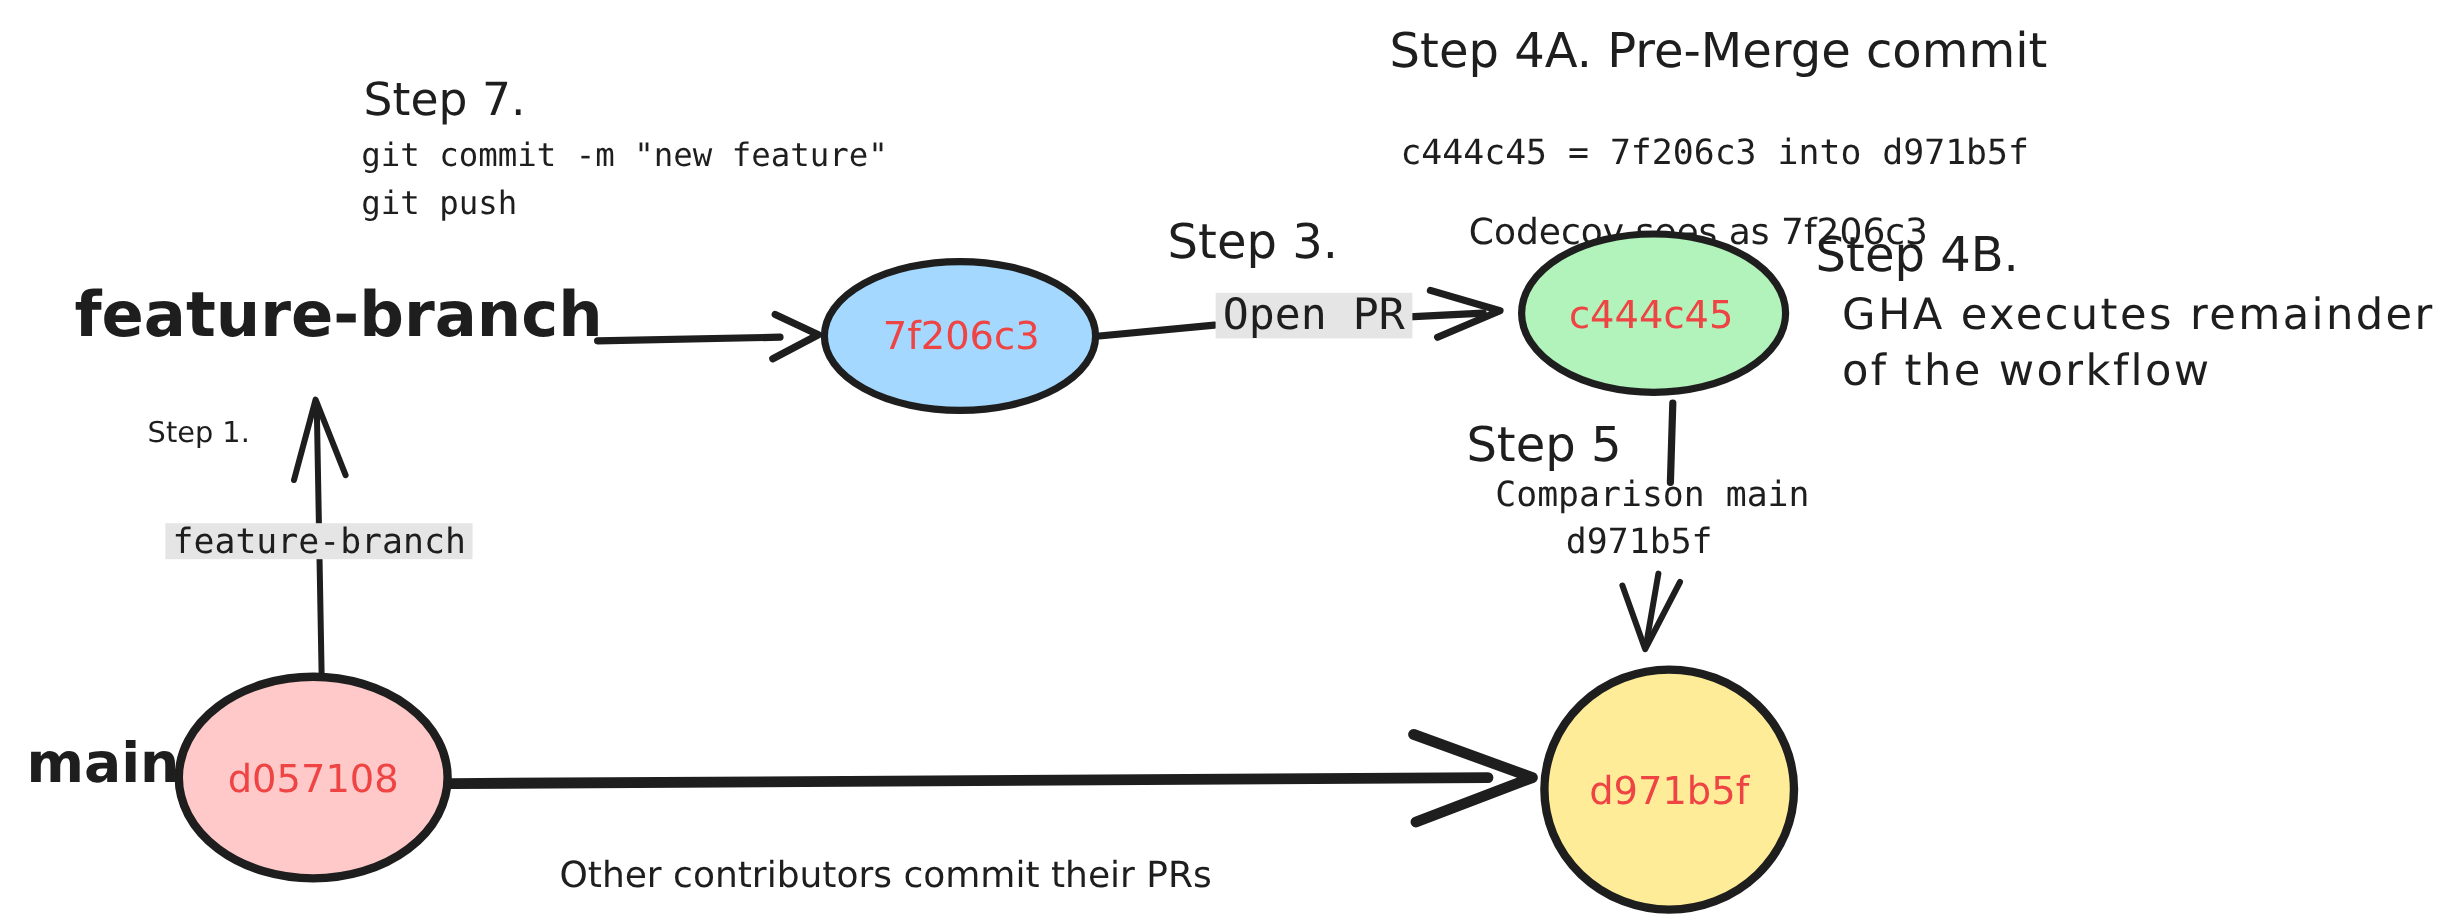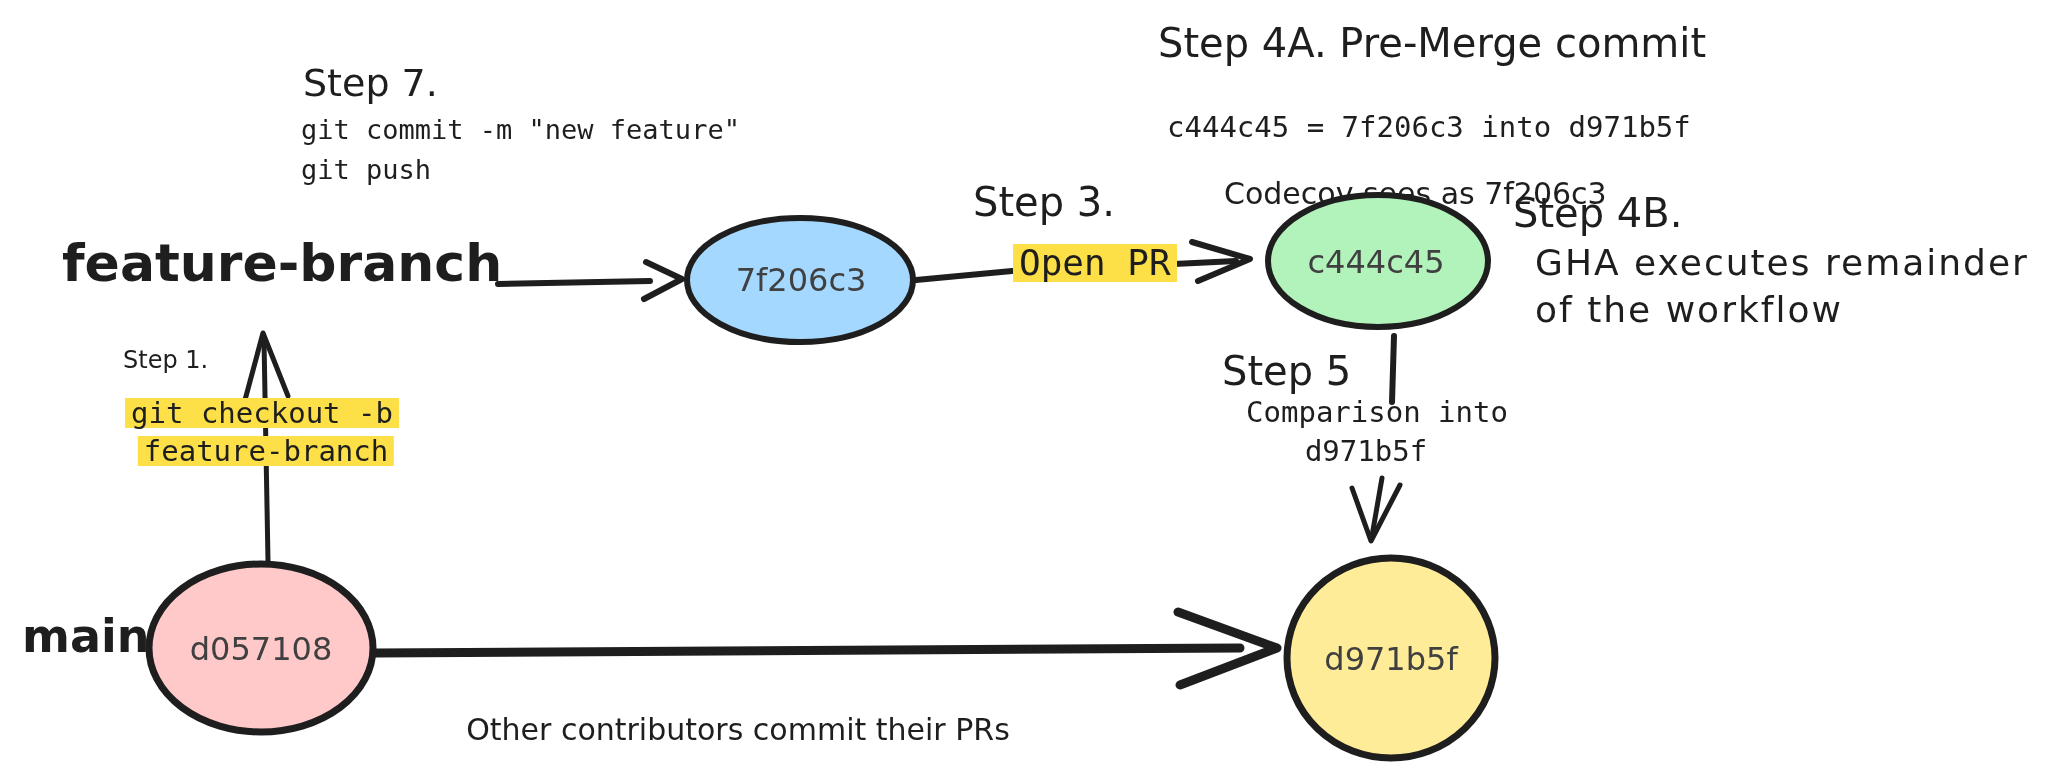--- a/index.html
+++ b/index.html
@@ -10,25 +10,25 @@
     overflow:hidden;
     font-family:"DejaVu Sans",sans-serif;
     color:#1e1e1e;
   }
   .txt{position:absolute;white-space:pre;line-height:1.05;color:#1e1e1e;}
   .hand{font-family:"DejaVu Sans",sans-serif;}
   .mono{font-family:"DejaVu Sans Mono",monospace;}
   .italic{}
   .bold{font-weight:bold;}
   .cx{transform:translateX(-50%);}
-  .whitebg{background:#fde047;padding:0 6px;z-index:3;}
+  .whitebg{background:#e5e5e5;padding:0 6px;z-index:3;}
   .node-label{
     position:absolute;transform:translate(-50%,-50%);
     font-family:"DejaVu Sans",sans-serif;font-size:32px;
-    color:#404040;z-index:2;white-space:pre;
+    color:#ef4444;z-index:2;white-space:pre;
   }
   svg.layer{position:absolute;left:0;top:0;z-index:1;}
   .ink{stroke:#1e1e1e;fill:none;stroke-linecap:round;stroke-linejoin:round;}
   .node{stroke:#1e1e1e;}
 </style>
 </head>
 <body>
 
 <div id="stage">
 
@@ -74,22 +74,21 @@
   <div class="txt hand" style="left:1224px;top:178px;font-size:30px;">Codecov sees as 7f206c3</div>
 
   <div class="txt hand" style="left:973px;top:181px;font-size:40px;">Step 3.</div>
   <div class="txt mono whitebg" style="left:1013px;top:244px;font-size:36px;">Open PR</div>
 
   <div class="txt hand" style="left:1495px;top:192px;font-size:40px;margin-left:18px;">Step 4B.</div>
   <div class="txt hand italic" style="left:1535px;top:244px;font-size:36px;letter-spacing:2px;">GHA executes remainder</div>
   <div class="txt hand italic" style="left:1535px;top:291px;font-size:36px;letter-spacing:2px;">of the workflow</div>
 
   <div class="txt hand" style="left:90px;top:348px;font-size:24px;margin-left:33px;">Step 1.</div>
-  <div class="txt mono cx whitebg" style="left:262px;top:398px;font-size:29px;">git checkout -b</div>
   <div class="txt mono cx whitebg" style="left:266px;top:436px;font-size:29px;">feature-branch</div>
 
   <div class="txt hand" style="left:1222px;top:350px;font-size:40px;">Step 5</div>
-  <div class="txt mono cx" style="left:1377px;top:397px;font-size:29px;">Comparison into</div>
+  <div class="txt mono cx" style="left:1377px;top:397px;font-size:29px;">Comparison main</div>
   <div class="txt mono cx" style="left:1366px;top:436px;font-size:29px;">d971b5f</div>
 
   <div class="txt hand cx" style="left:738px;top:714px;font-size:30px;">Other contributors commit their PRs</div>
 
 </div>
 
 </body></html>

